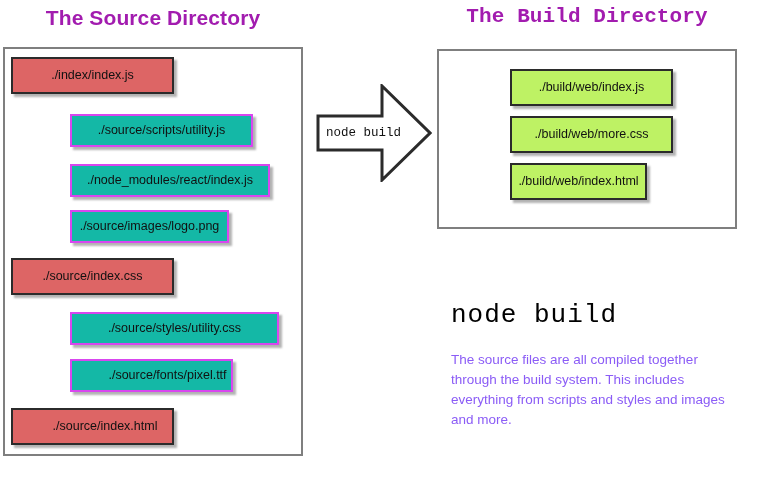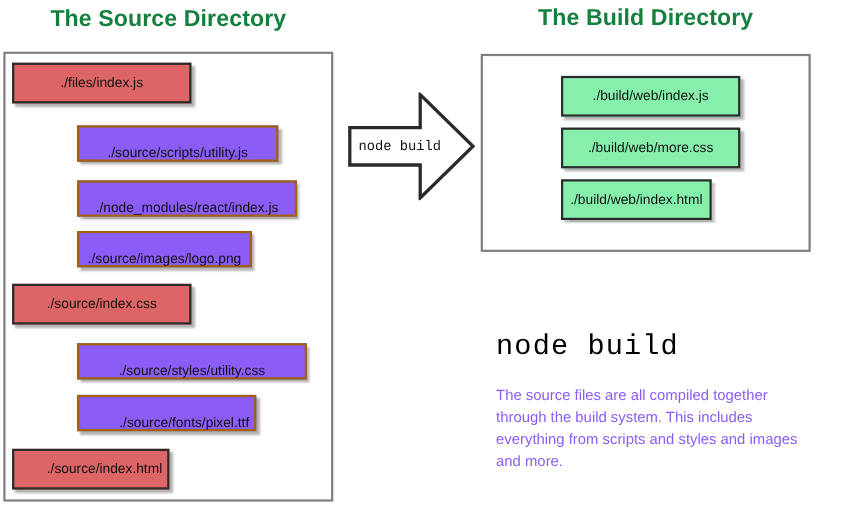--- a/index.html
+++ b/index.html
@@ -20,26 +20,26 @@
     position: absolute;
     inset: 0;
   }
 
   
   .panel-title {
     position: absolute;
     font-size: 21px;
     font-weight: bold;
     letter-spacing: 0.1px;
-    color: #15803d;
+    color: #a21caf;
     white-space: nowrap;
     text-align: center;
   }
   #source-title { left: 3px;   top: 6px;  width: 300px; }
-  #build-title  { left: 437px; top: 5px;  width: 300px; }
+  #build-title  { left: 437px; top: 5px;  width: 300px; font-family: Liberation Mono, monospace; }
 
   
   .dir-box {
     position: absolute;
     background: #ffffff;
     border: 2px solid #7f7f7f;
     box-sizing: border-box;
   }
   #source-dir { left: 3px;   top: 47px; width: 300px; height: 409px; }
   #build-dir  { left: 437px; top: 49px; width: 300px; height: 180px; }
@@ -55,27 +55,26 @@
     line-height: 1;
     color: #111111;
     white-space: nowrap;
     box-shadow: 3px 3px 2px rgba(0,0,0,0.30);
   }
   .file-box.red {
     background: #dd6565;
     border: 2px solid #2b2b2b;
   }
   .file-box.green {
-    background: #86efac;
+    background: #bef264;
     border: 2px solid #2b2b2b;
   }
   .file-box.plain {
-    background: #8b5cf6;
-    border: 2px solid #a16207;
-    align-items: flex-end;
+    background: #14b8a6;
+    border: 2px solid #d946ef;
   }
 
   
   #arrow-wrap {
     position: absolute;
     left: 316px;
     top: 84px;
     width: 116px;
     height: 98px;
   }
@@ -127,41 +126,41 @@
   <div class="panel-title" id="source-title">The Source Directory</div>
 
   <div class="dir-box" id="source-dir"></div>
 
   <div class="panel-title" id="build-title">The Build Directory</div>
 
   <div class="dir-box" id="build-dir"></div>
 
   <div id="file-layer">
       <div class="file-box red" style="left: 11px; top: 57px; width: 163px; height: 37px;">
-        <span>./files/index.js</span>
+        <span>./index/index.js</span>
       </div>
       <div class="file-box plain" style="left: 70px; top: 114px; width: 183px; height: 33px;">
         <span>./source/scripts/utility.js</span>
       </div>
       <div class="file-box plain" style="left: 70px; top: 164px; width: 200px; height: 33px;">
         <span>./node_modules/react/index.js</span>
       </div>
       <div class="file-box plain" style="left: 70px; top: 210px; width: 159px; height: 33px;">
         <span>./source/images/logo.png</span>
       </div>
       <div class="file-box red" style="left: 11px; top: 258px; width: 163px; height: 37px;">
         <span>./source/index.css</span>
       </div>
       <div class="file-box plain" style="left: 70px; top: 312px; width: 209px; height: 33px;">
         <span>./source/styles/utility.css</span>
       </div>
       <div class="file-box plain" style="left: 70px; top: 359px; width: 163px; height: 33px; padding-left: 32px;">
         <span>./source/fonts/pixel.ttf</span>
       </div>
-      <div class="file-box red" style="left: 11px; top: 408px; width: 143px; height: 37px; padding-left: 25px;">
+      <div class="file-box red" style="left: 11px; top: 408px; width: 163px; height: 37px; padding-left: 25px;">
         <span>./source/index.html</span>
       </div>
       <div class="file-box green" style="left: 510px; top: 69px; width: 163px; height: 37px;">
         <span>./build/web/index.js</span>
       </div>
       <div class="file-box green" style="left: 510px; top: 116px; width: 163px; height: 37px;">
         <span>./build/web/more.css</span>
       </div>
       <div class="file-box green" style="left: 510px; top: 163px; width: 137px; height: 37px;">
         <span>./build/web/index.html</span>

